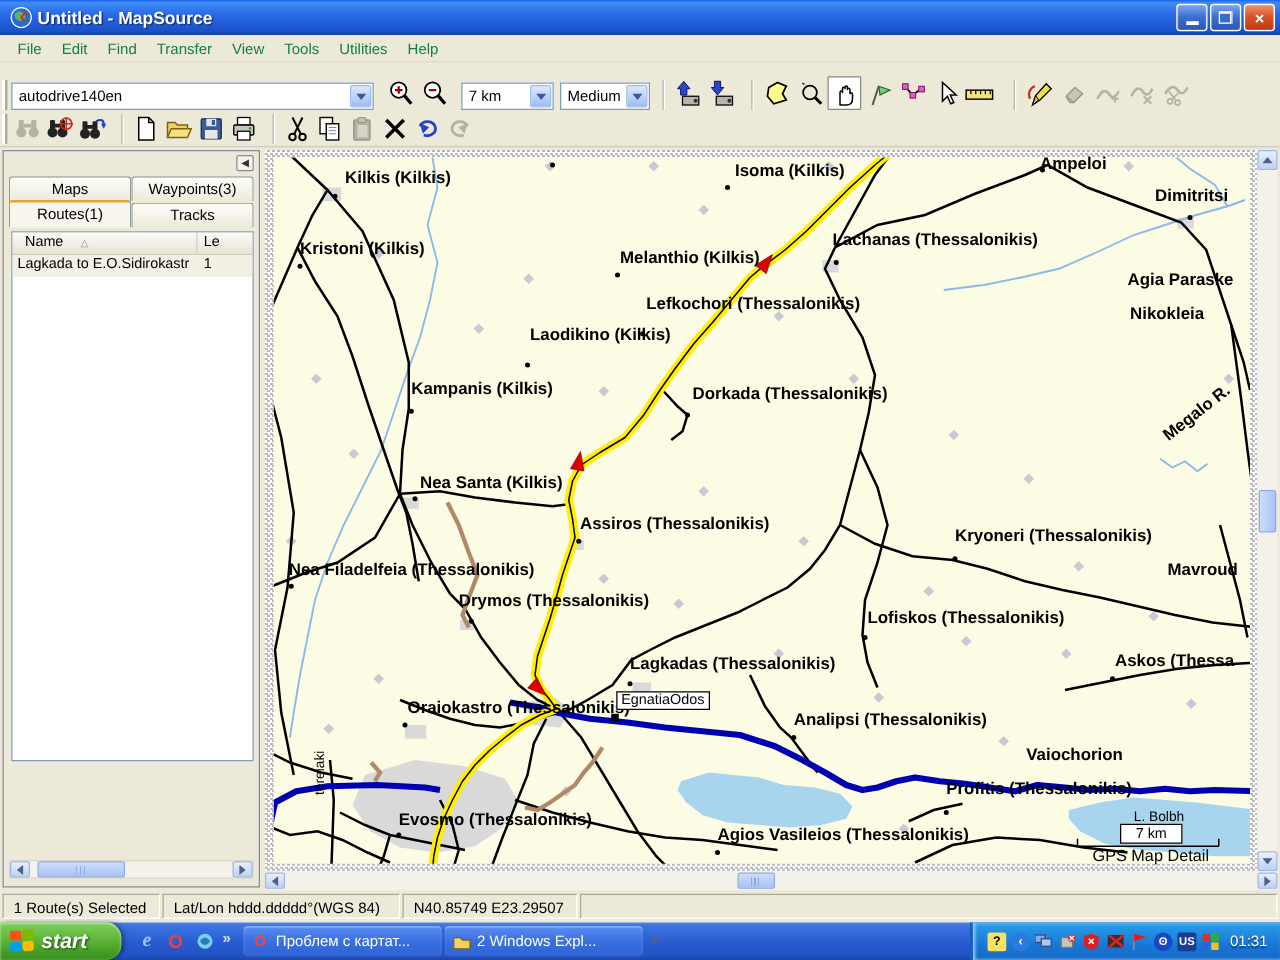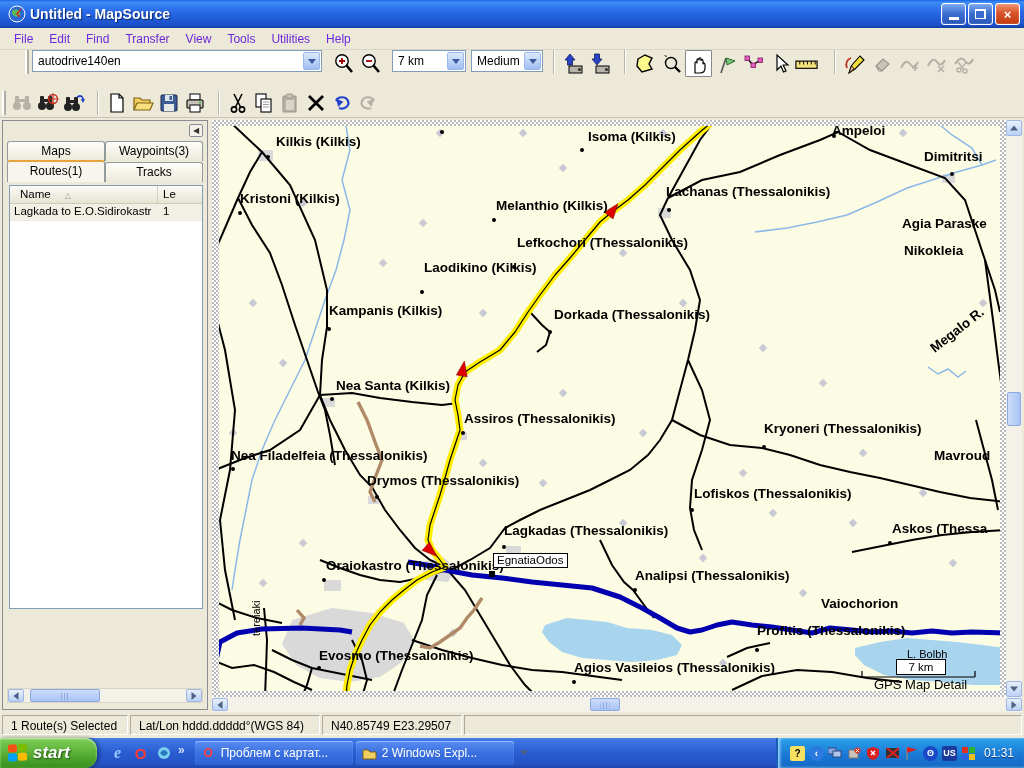--- a/index.html
+++ b/index.html
@@ -18,24 +18,24 @@
     background:linear-gradient(180deg,#7ba8f0,#3a6cd0 50%,#2a57b8); box-shadow:inset 0 0 1px #fff; }
   .winbtn.close { background:linear-gradient(180deg,#ef9371,#d9542b 45%,#bf3a10); }
   .winbtn .minbar { width:10px; height:3px; background:#fff; margin-top:9px; }
   .winbtn .restore { width:11px; height:10px; position:relative; }
   .winbtn .restore:before { content:""; position:absolute; right:0; top:0; width:8px; height:7px; border:1px solid #fff; border-top-width:2px; }
   .winbtn .restore:after { content:""; position:absolute; left:0; bottom:0; width:8px; height:7px; border:1px solid #fff; border-top-width:2px; background:#3a6cd0; }
 
   
   .menubar { position:absolute; left:0; top:28px; width:1024px; height:22px; background:#ECE9D8;
     display:flex; align-items:center; padding-left:6px; border-bottom:1px solid #d8d4c8; }
-  .menu-item { padding:3px 8px; color:#6d28d9; }
+  .menu-item { padding:3px 8px; color:#15803d; }
 
   
-  .toolbar1 { position:absolute; left:0; top:50px; width:1024px; height:38px; background:#ECE9D8; display:flex; align-items:flex-start;padding-left:23px; }
+  .toolbar1 { position:absolute; left:0; top:50px; width:1024px; height:38px; background:#ECE9D8; display:flex; align-items:flex-end; }
   .toolbar2 { position:absolute; left:0; top:88px; width:1024px; height:30px; background:#ECE9D8; display:flex; align-items:center; border-bottom:1px solid #c8c4b8; }
   .tbtn { width:27px; height:27px; display:flex; align-items:center; justify-content:center; border:1px solid transparent; }
   .tbtn.small { width:26px; height:26px; }
   .tbtn.pressed { background:#fff; border:1px solid #888; border-radius:1px; }
   .tsep { width:2px; height:24px; border-left:1px solid #b8b4a8; border-right:1px solid #fff; margin:0 5px; }
   .grip { width:4px; height:24px; border-left:2px solid #fff; border-right:2px solid #b0ac9f; margin:0 3px 0 2px; }
   .combo { height:22px; background:#fff; border:1px solid #7F9DB9; display:flex; align-items:center; position:relative; font-size:12px; }
   .combo .val { flex:1; padding:0 5px; white-space:nowrap; overflow:hidden; }
   .combo .drop { width:17px; height:18px; margin-right:1px; border:1px solid #9db9eb; border-radius:2px;
     background:linear-gradient(180deg,#dce9fb,#b8d0f5 60%,#9cbcf0); display:flex; align-items:center; justify-content:center; }

